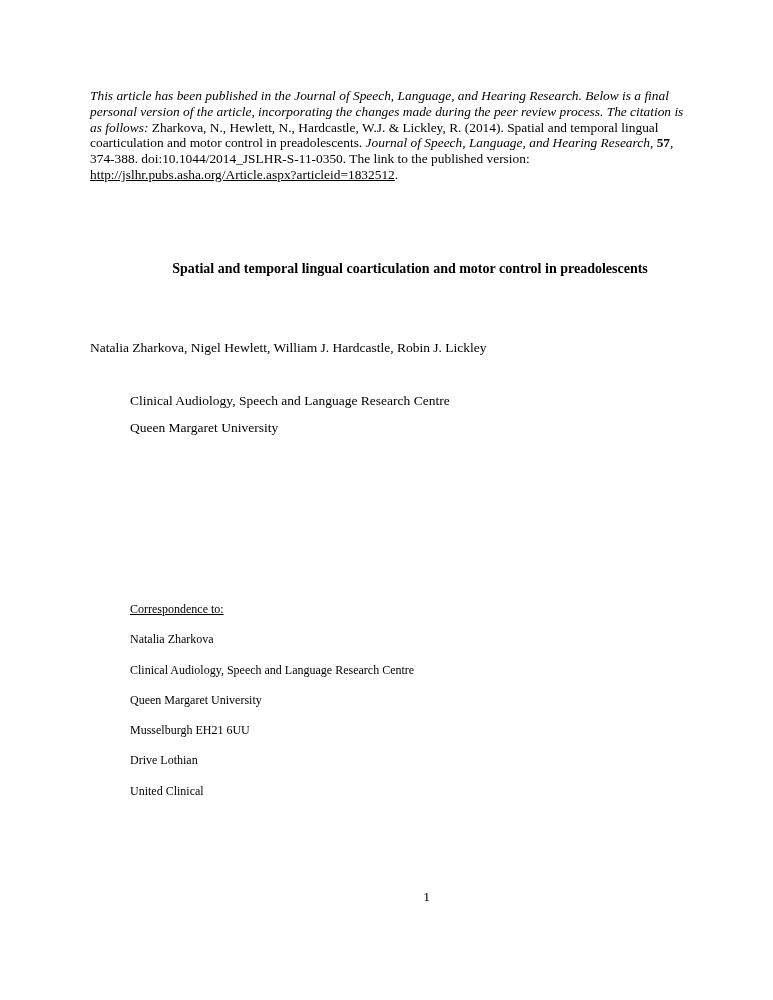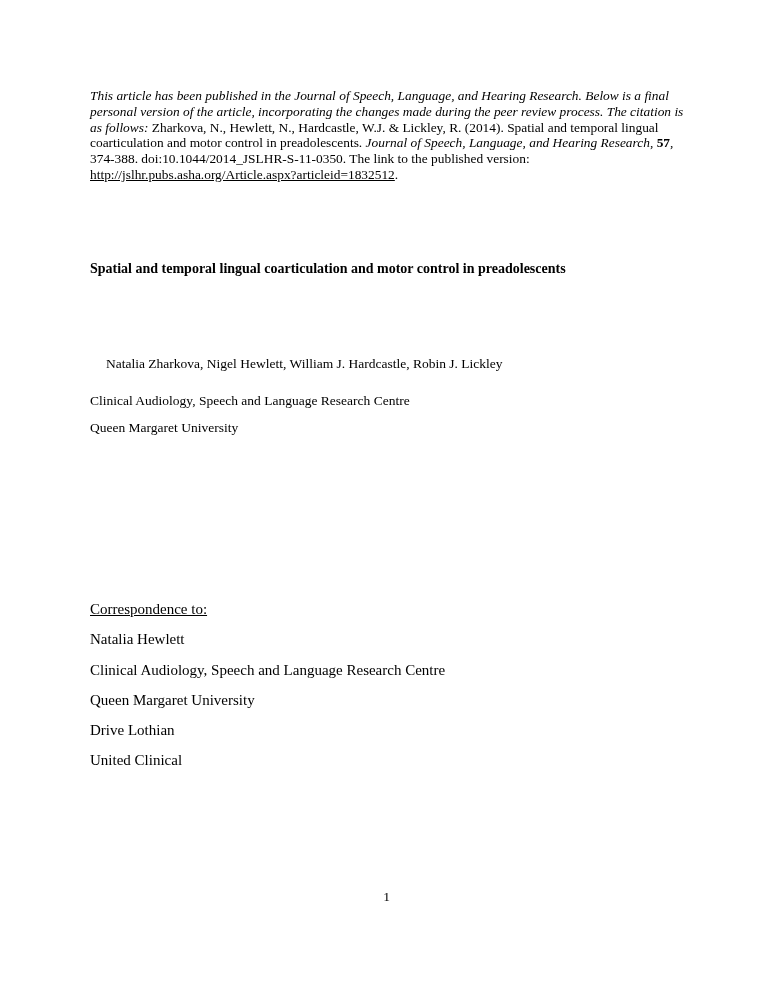--- a/index.html
+++ b/index.html
@@ -14,21 +14,21 @@
     font-family: "Liberation Serif", "DejaVu Serif", serif;
     position: relative;
     overflow: hidden;
   }
   .page {
     position: absolute;
     inset: 0;
     background: #ffffff;
     padding-left: 20px;
   }
-  .abs { position: absolute; }
+  .abs { position: absolute; margin-left: 40px; }
 
   .note {
     left: 90px;
     top: 88px;
     width: 601px;
     font-size: 13.4px;
     line-height: 15.75px;
     margin: 0;
     text-align: left;
   }
@@ -42,27 +42,28 @@
   }
 
   .title {
     left: 90px;
     top: 261px;
     width: 640px;
     margin: 0;
     font-size: 14px;
     font-weight: bold;
     line-height: 16.5px;
+    text-align: center;
   }
 
   .authors {
     left: 90px;
     top: 340px;
     width: 640px;
-    margin: 16px;
+    margin: 0;
     font-size: 13.5px;
     line-height: 15.7px;
   }
 
   .affiliation {
     left: 90px;
     top: 393px;
     width: 640px;
   }
   .affiliation p {
@@ -71,21 +72,21 @@
     line-height: 15.7px;
   }
 
   .correspondence {
     left: 90px;
     top: 602px;
     width: 640px;
   }
   .correspondence p {
     margin: 0 0 14.6px 0;
-    font-size: 15px;
+    font-size: 12px;
     line-height: 15.7px;
   }
   .underline { text-decoration: underline; }
 
   .page-number {
     left: 0;
     top: 889px;
     width: 773px;
     text-align: center;
     font-size: 13.5px;
@@ -103,22 +104,23 @@
 
   <p class="abs authors">Natalia Zharkova, Nigel Hewlett, William J. Hardcastle, Robin J. Lickley</p>
 
   <div class="abs affiliation">
     <p>Clinical Audiology, Speech and Language Research Centre</p>
     <p>Queen Margaret University</p>
   </div>
 
   <div class="abs correspondence">
     <p class="underline">Correspondence to:</p>
-    <p>Natalia Hewlett</p>
+    <p>Natalia Zharkova</p>
     <p>Clinical Audiology, Speech and Language Research Centre</p>
     <p>Queen Margaret University</p>
+    <p>Musselburgh EH21 6UU</p>
     <p>Drive Lothian</p>
     <p>United Clinical</p>
   </div>
 
   <div class="abs page-number">1</div>
 
 </div>
 
 </body></html>

